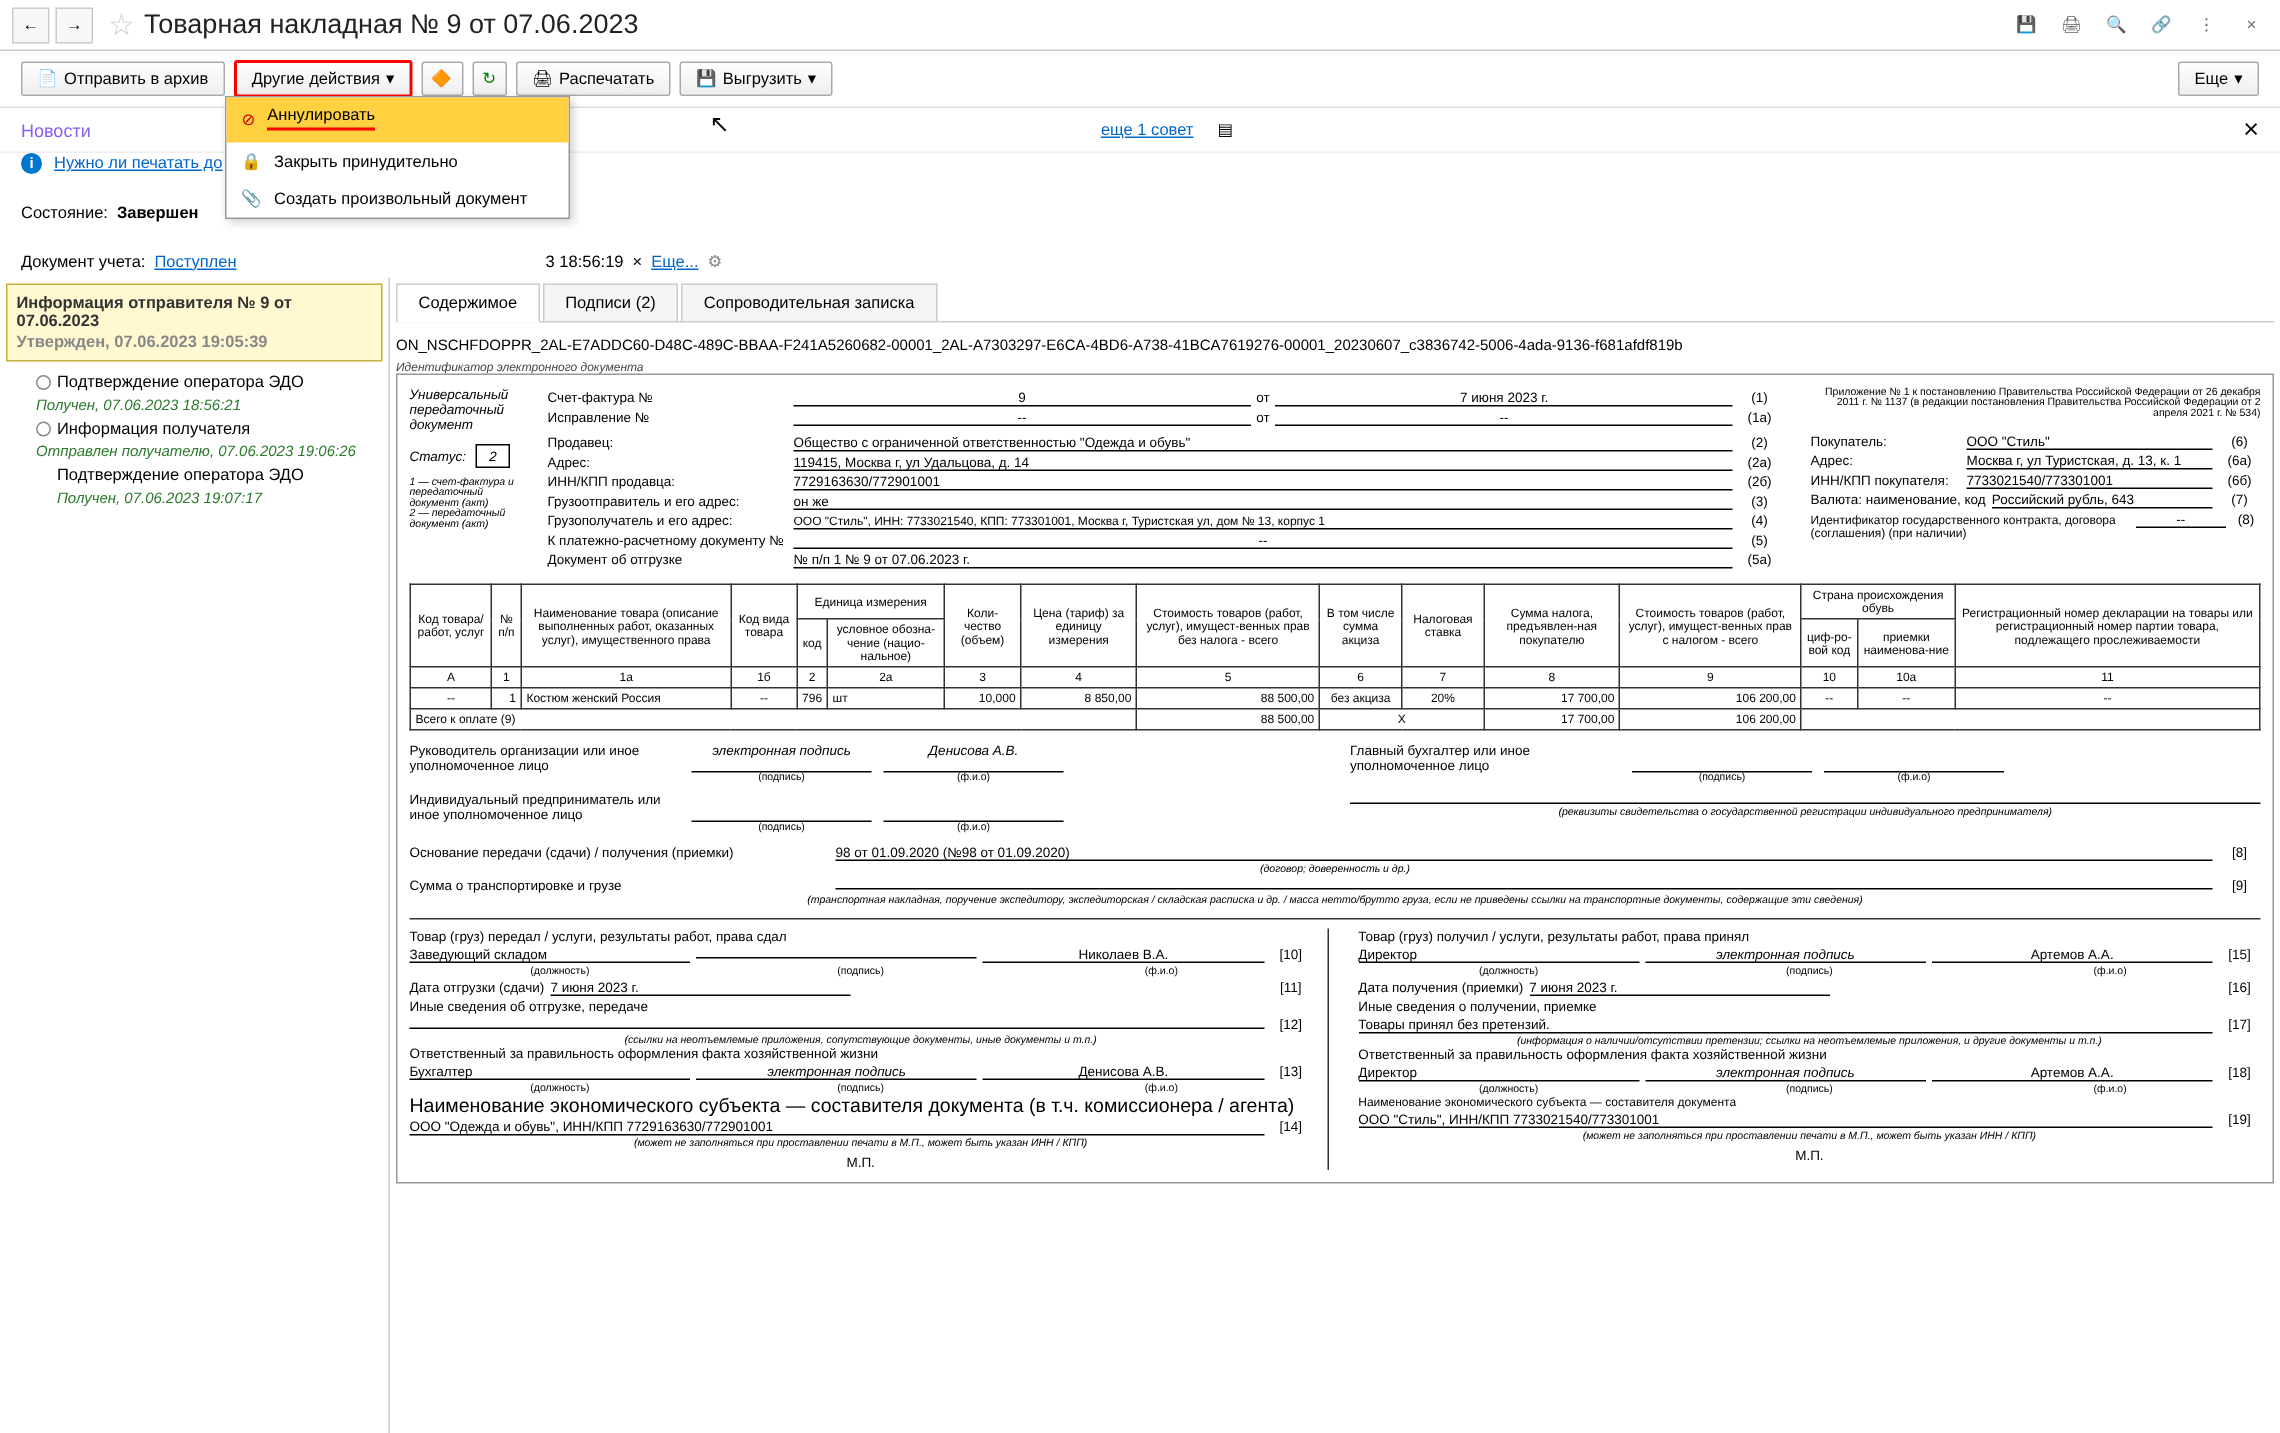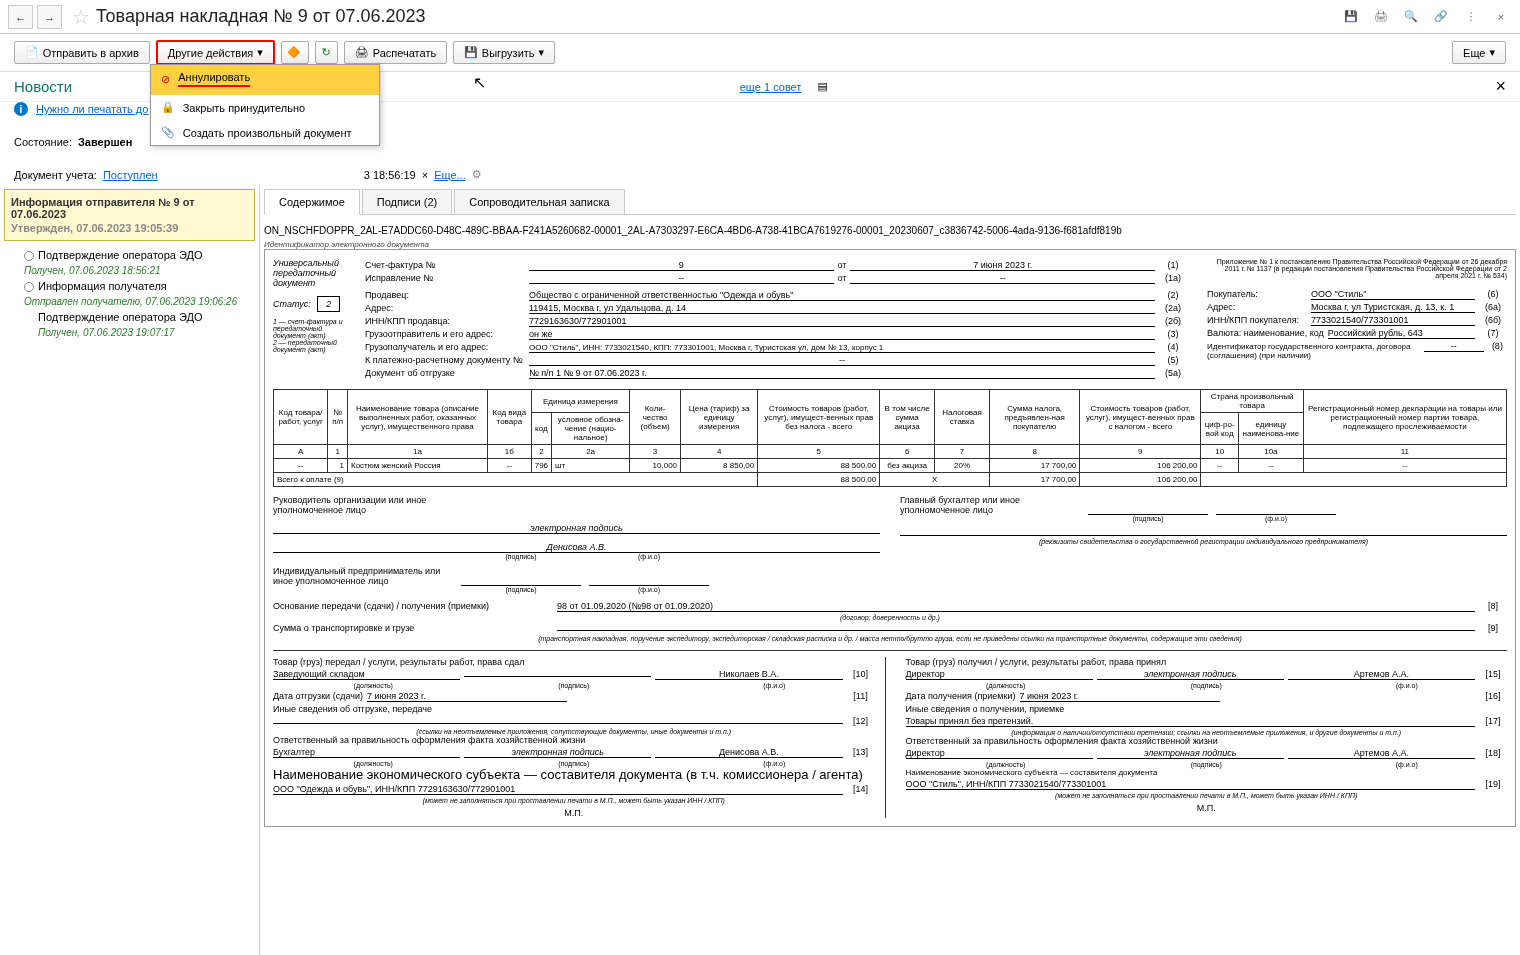--- a/index.html
+++ b/index.html
@@ -12,21 +12,21 @@
 .icon-btn { width: 22px; height: 22px; display: flex; align-items: center; justify-content: center; cursor: pointer; color: #666; }
 .toolbar2 { display: flex; align-items: center; padding: 6px 14px; gap: 6px; border-bottom: 1px solid #ddd; position: relative; }
 .btn { border: 1px solid #aaa; background: linear-gradient(#fff,#eee); padding: 4px 10px; cursor: pointer; display: inline-flex; align-items: center; gap: 4px; font-size: 11px; border-radius: 2px; }
 .btn.active { border: 2px solid red; }
 .dropdown-menu { position: absolute; top: 30px; left: 150px; background: #fff; border: 1px solid #999; box-shadow: 2px 2px 6px rgba(0,0,0,0.2); width: 230px; z-index: 100; }
 .menu-item { padding: 6px 10px; display: flex; align-items: center; gap: 8px; cursor: pointer; }
 .menu-item.highlight { background: #ffd040; padding-bottom: 8px; }
 .menu-underline { display: inline-block; border-bottom: 2px solid red; padding: 0 0 2px 0; }
 .cursor-arrow { position: absolute; left: 322px; top: 8px; font-size: 16px; pointer-events: none; }
 .news-bar { padding: 4px 14px; display: flex; align-items: center; gap: 8px; border-bottom: 1px solid #eee; }
-.news-label { color: #0f766e; font-size: 15px; }
+.news-label { color: #8b5cf6; font-size: 12px; }
 .close-x { margin-left: auto; font-size: 18px; cursor: pointer; }
 .info-icon { width: 14px; height: 14px; background: #0077cc; color: #fff; border-radius: 50%; display: inline-flex; align-items: center; justify-content: center; font-size: 10px; font-weight: bold; }
 .news-link { color: #0066cc; text-decoration: underline; }
 .advice-link { margin-left: auto; color: #0066cc; text-decoration: underline; margin-right: 8px; }
 .state-row { padding: 4px 14px; display: flex; align-items: center; gap: 6px; margin-top: 12px; }
 .doc-link { color: #0066cc; text-decoration: underline; }
 .more-link { color: #0066cc; text-decoration: underline; }
 .main-area { display: flex; height: calc(100vh - 150px); }
 .left-panel { width: 260px; border-right: 1px solid #ccc; padding: 4px; }
 .info-box { border: 1px solid #c5b040; background: #fff8d0; padding: 6px; margin-bottom: 4px; }
@@ -258,28 +258,28 @@
           <th rowspan="2" style="width:140px;">Наименование товара (описание выполненных работ, оказанных услуг), имущественного права</th>
           <th rowspan="2">Код вида товара</th>
           <th colspan="2">Единица измерения</th>
           <th rowspan="2">Коли-чество (объем)</th>
           <th rowspan="2">Цена (тариф) за единицу измерения</th>
           <th rowspan="2">Стоимость товаров (работ, услуг), имущест-венных прав без налога - всего</th>
           <th rowspan="2">В том числе сумма акциза</th>
           <th rowspan="2">Налоговая ставка</th>
           <th rowspan="2">Сумма налога, предъявлен-ная покупателю</th>
           <th rowspan="2">Стоимость товаров (работ, услуг), имущест-венных прав с налогом - всего</th>
-          <th colspan="2">Страна произвольный товара</th>
+          <th colspan="2">Страна происхождения обувь</th>
           <th rowspan="2">Регистрационный номер декларации на товары или регистрационный номер партии товара, подлежащего прослеживаемости</th>
         </tr>
         <tr>
           <th>код</th>
           <th>условное обозна-чение (нацио-нальное)</th>
           <th>циф-ро-вой код</th>
-          <th>единицу наименова-ние</th>
+          <th>приемки наименова-ние</th>
         </tr>
         <tr>
           <td>А</td>
               <td>1</td>
               <td>1а</td>
               <td>1б</td>
               <td>2</td>
               <td>2а</td>
               <td>3</td>
               <td>4</td>
@@ -316,21 +316,21 @@
               <td colspan="2">Х</td>
               <td class="num-right">17 700,00</td>
               <td class="num-right">106 200,00</td>
               <td colspan="3"></td>
         </tr>
       </tbody>
         </table>
 
       <div class="sig-section">
         <div class="sig-col">
-          <div style="display:flex;gap:8px;flex-direction:column;">
+          <div style="display:flex;gap:8px;">
               <span style="width:180px;">Руководитель организации или иное уполномоченное лицо</span>
               <span class="sig-line">электронная подпись</span>
               <span class="sig-line">Денисова А.В.</span>
             </div>
           <div style="display:flex;gap:8px;">
               <span style="width:180px;"></span>
               <span class="sig-label" style="width:120px;">(подпись)</span>
               <span class="sig-label" style="width:120px;">(ф.и.о)</span>
             </div>
           <div style="display:flex;gap:8px;margin-top:6px;">

